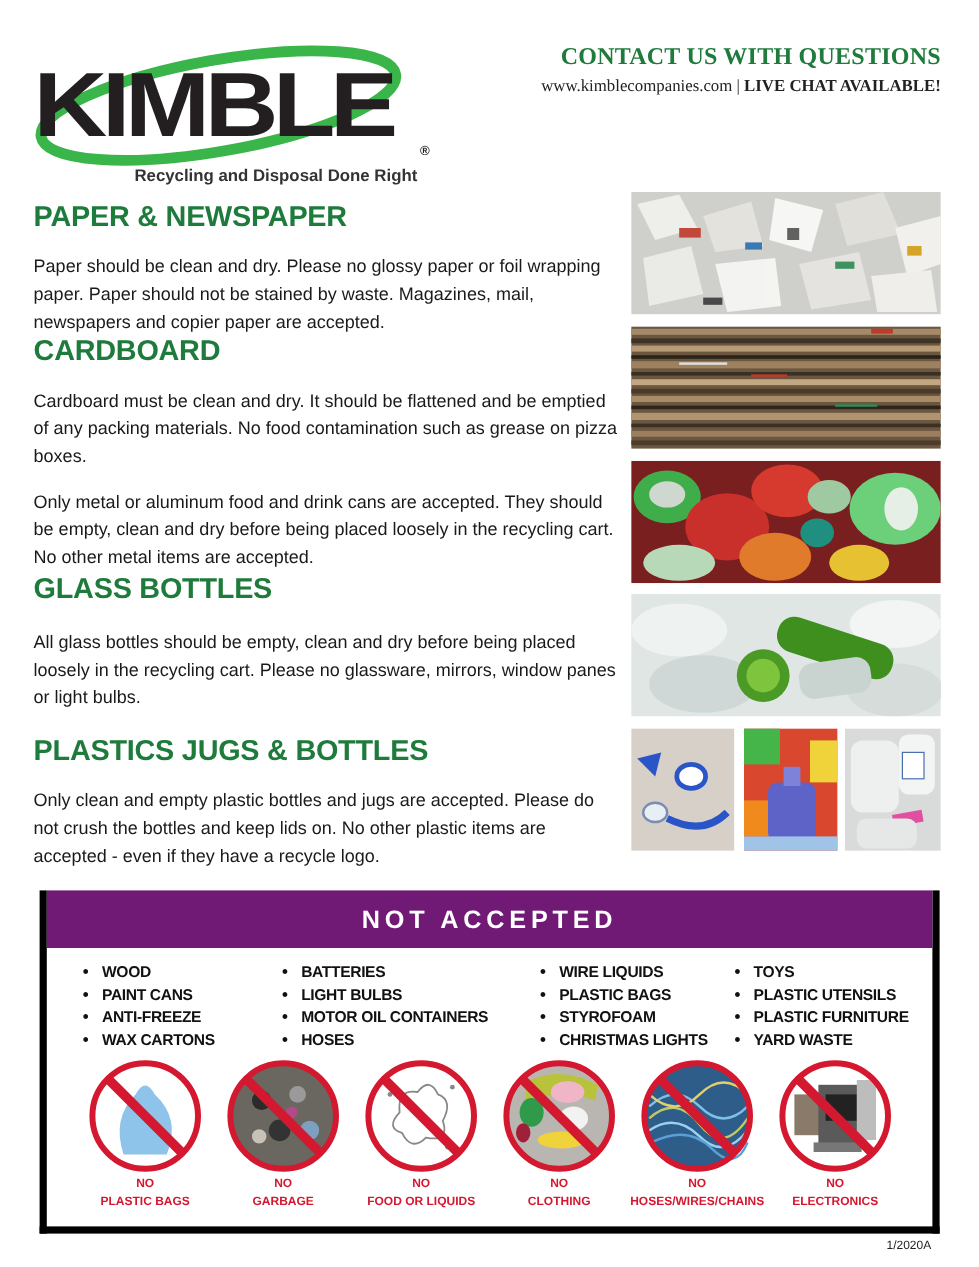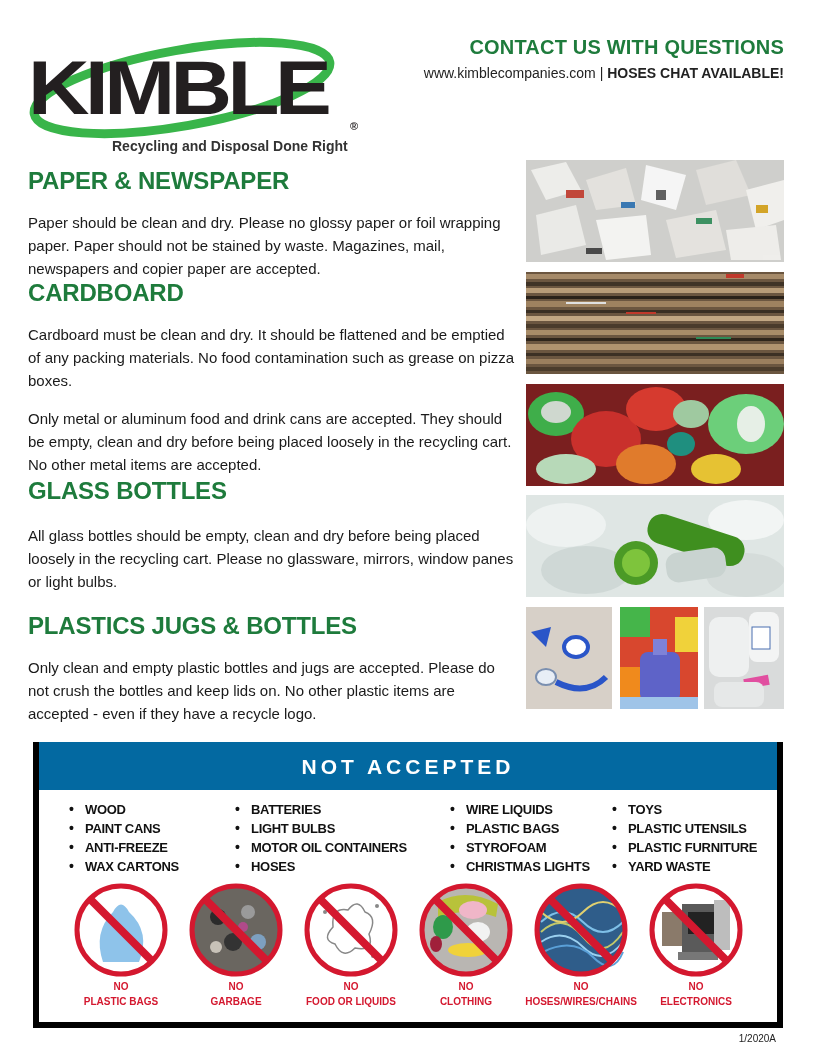--- a/index.html
+++ b/index.html
@@ -8,37 +8,37 @@
 
   
   .logo { position: absolute; left: 22px; top: 30px; width: 330px; height: 130px; }
   .logo-word { position: absolute; left: 6px; top: 20px; font-family: "Liberation Sans", sans-serif; font-weight: 700;
     font-size: 76px; letter-spacing: -4px; color: #231f20; line-height: 1; transform: scaleX(1.12); transform-origin: left; }
   .logo-swoosh { position: absolute; left: 0; top: 0; }
   .logo-reg { position: absolute; left: 328px; top: 90px; font-size: 11px; font-weight: 700; color: #231f20; }
   .logo-tag { position: absolute; left: 90px; top: 108px; font-size: 14px; font-weight: 700; color: #333; white-space: nowrap; }
 
   
-  .contact { position: absolute; right: 32px; top: 36px; text-align: right; }
+  .contact { position: absolute; right: 32px; top: 36px; text-align: right; font-family: Liberation Serif, serif; }
   .contact-title { font-size: 20px; font-weight: 700; color: #1e7b3c; letter-spacing: 0.2px; }
   .contact-line { font-size: 14px; color: #222; margin-top: 6px; }
   .contact-line b { font-weight: 700; }
   .contact-line2 { font-size: 14px; color: #222; margin-top: 5px; }
 
   
   .section { position: absolute; left: 28px; width: 490px; }
   .section h2 { font-size: 24px; font-weight: 700; color: #1e7b3c; line-height: 1.1; letter-spacing: -0.2px; }
   .section p { font-size: 15px; line-height: 23px; color: #1a1a1a; margin-top: 17px; }
 
   .photo { position: absolute; left: 526px; width: 258px; }
   .ph { width: 100%; height: 100%; }
 
   
   .na-box { position: absolute; left: 33px; top: 742px; width: 750px; height: 286px; border: 6px solid #000; border-top: none; background: #fff; }
-  .na-head { height: 48px; background: #0369a1; color: #fff; text-align: center; font-size: 21px; font-weight: 700; letter-spacing: 4px; line-height: 50px; }
+  .na-head { height: 48px; background: #701a75; color: #fff; text-align: center; font-size: 21px; font-weight: 700; letter-spacing: 4px; line-height: 50px; }
   .na-cols { position: absolute; top: 58px; left: 30px; right: 10px; }
   .na-col { position: absolute; top: 0; }
   .na-col ul { list-style: none; }
   .na-col li { font-size: 13px; font-weight: 700; line-height: 19px; color: #111; white-space: nowrap; letter-spacing: -0.3px; }
   .na-col li::before { content: "•"; display: inline-block; width: 16px; font-size: 14px; }
 
   .icons { position: absolute; top: 140px; left: 24px; right: 20px; height: 130px; }
   .icon-item { position: absolute; top: 0; width: 116px; text-align: center; }
   .icon-item svg { display: block; margin: 0 auto; }
   .icon-label { color: #d4182f; font-size: 10px; font-weight: 700; line-height: 13px; margin-top: 2px; white-space: nowrap; }
@@ -55,21 +55,21 @@
   <div class="logo-word">KIMBLE</div>
   <div class="logo-reg">®</div>
   <div class="logo-tag">Recycling and Disposal Done Right</div>
 </div>
 
 <div class="contact">
   <div class="contact-title">CONTACT US WITH QUESTIONS</div>
   <div class="contact-line">
     <span>www.kimblecompanies.com</span>
     <span>|</span>
-    <b>HOSES CHAT AVAILABLE!</b>
+    <b>LIVE CHAT AVAILABLE!</b>
   </div>
 </div>
 
 <div class="section" style="top:168px">
   <h2>PAPER &amp; NEWSPAPER</h2>
   <p>Paper should be clean and dry. Please no glossy paper or foil wrapping paper.  Paper should not be stained by waste. Magazines, mail, newspapers and copier paper are accepted.</p>
 </div>
 <div class="photo" style="top:160px;height:102px">
   <svg class="ph" viewBox="0 0 258 102" preserveAspectRatio="none">
     <rect width="258" height="102" fill="#cfcfcc"></rect>

